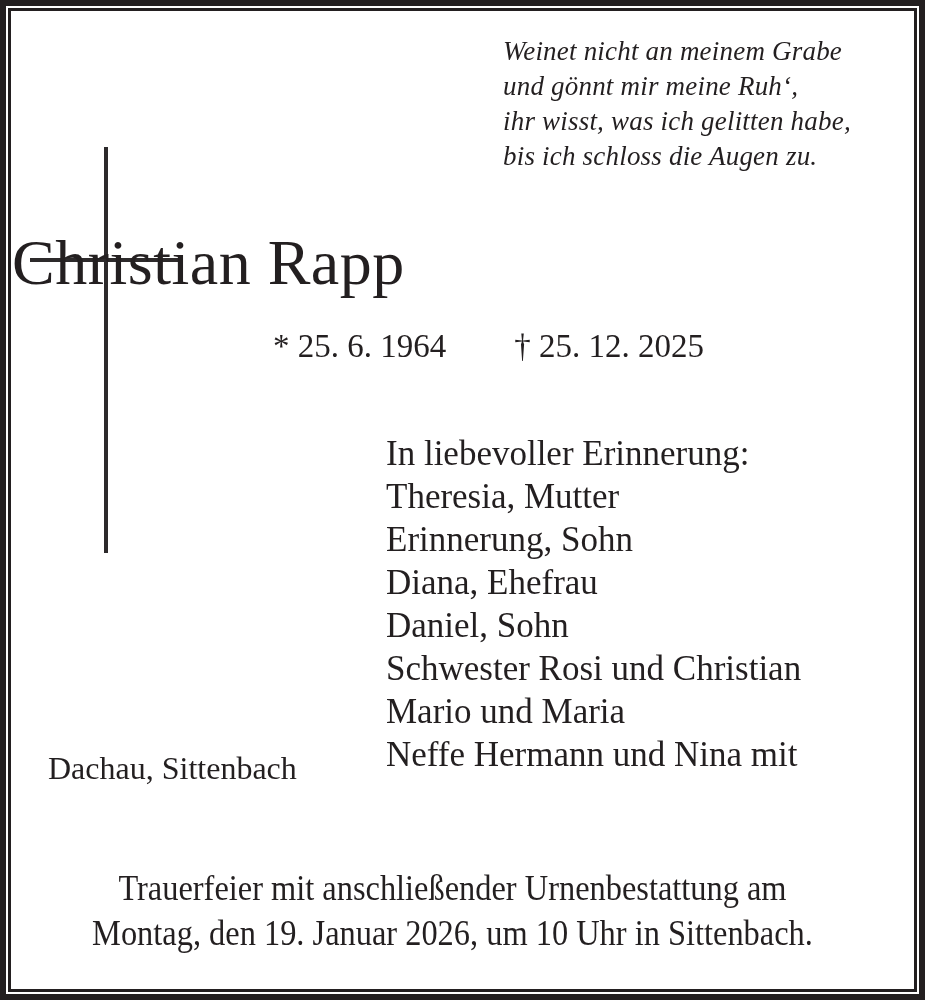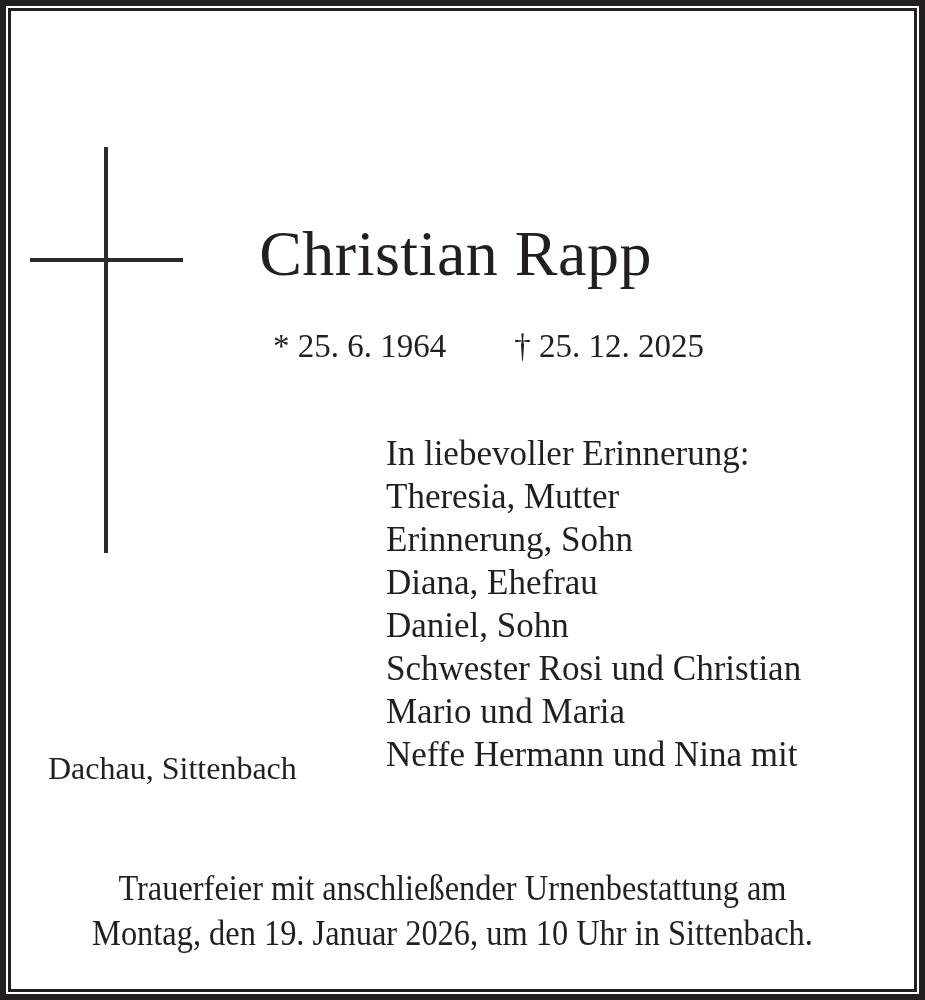--- a/index.html
+++ b/index.html
@@ -63,22 +63,21 @@
     width: 153px;
     height: 4px;
     background: #2d2a2b;
   }
 
   .name {
     position: absolute;
     left: 0;
     top: 216px;
     width: 905px;
-    margin: 3px;
-    text-align: center;
+    margin: 12px;
     font-size: 64px;
     font-weight: 400;
     letter-spacing: 0.5px;
     line-height: 1.1;
   }
 
   .dates {
     position: absolute;
     left: 0;
     top: 328px;
@@ -126,20 +125,26 @@
     transform-origin: 50% 50%;
   }
 </style>
 </head>
 <body>
 
 <div class="page">
   <div class="outer-frame"></div>
   <div class="inner-frame"></div>
 
+  <div class="poem">
+      <div class="line">Weinet nicht an meinem Grabe</div>
+      <div class="line">und gönnt mir meine Ruh‘,</div>
+      <div class="line">ihr wisst, was ich gelitten habe,</div>
+      <div class="line">bis ich schloss die Augen zu.</div>
+    </div>
 
   <div class="cross">
     <div class="v-bar"></div>
     <div class="h-bar"></div>
   </div>
 
   <h1 class="name">Christian Rapp</h1>
 
   <div class="dates">
     <span>* 25. 6. 1964</span>

